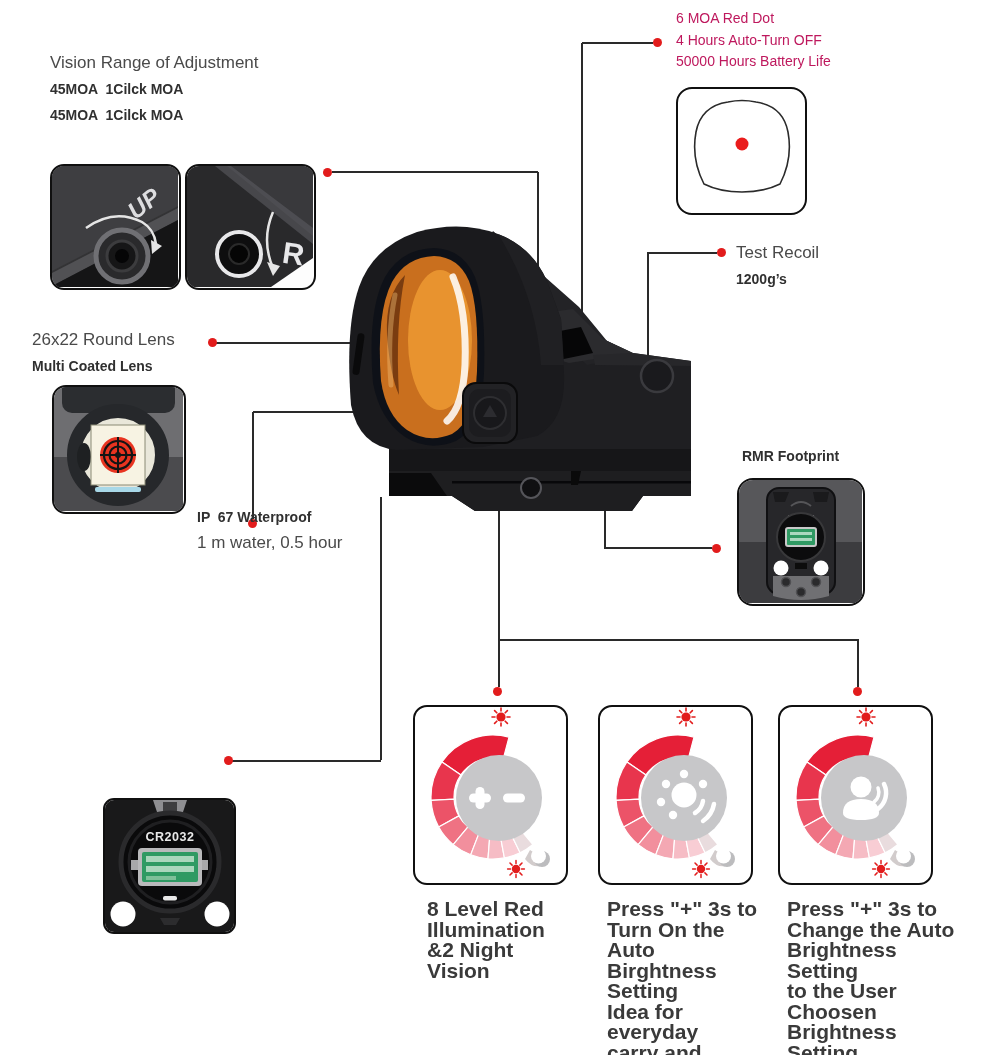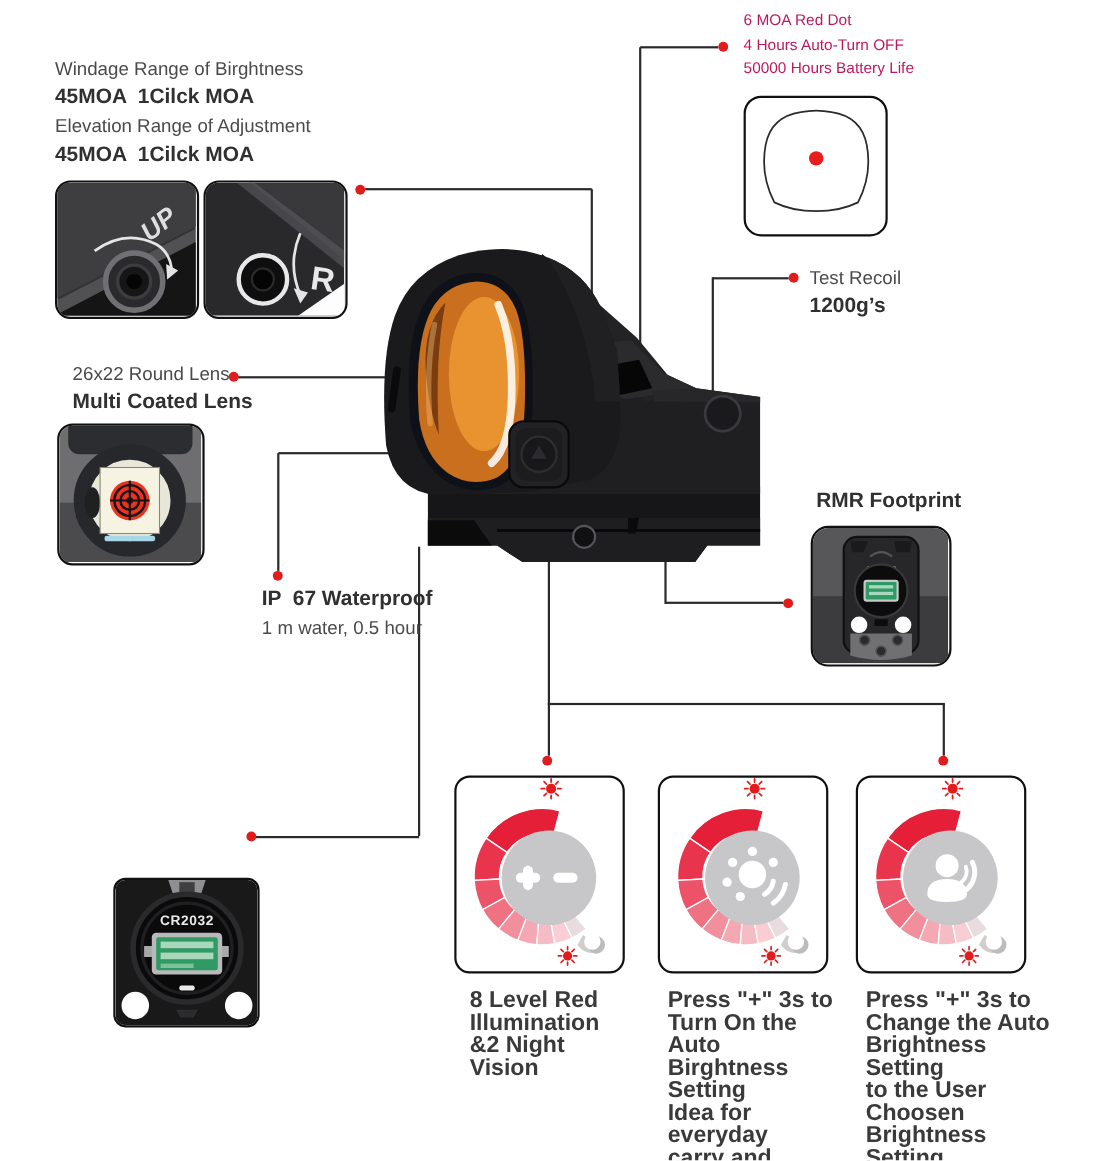--- a/index.html
+++ b/index.html
@@ -1,20 +1,20 @@
 <!DOCTYPE html>
 <html><head>
 <meta charset="utf-8">
 <style>
   html,body{margin:0;padding:0;background:#fff;}
   .canvas{position:relative;width:1000px;height:1055px;background:#ffffff;
           font-family:"Liberation Sans",sans-serif;overflow:hidden;}
   .abs{position:absolute;}
   .t-reg{font-size:17px;color:#4a4a4a;line-height:26px;}
-  .t-bold{font-size:19px;font-weight:bold;color:#303030;line-height:26px;}
+  .t-bold{font-size:14px;font-weight:bold;color:#303030;line-height:26px;}
   .pre{white-space:pre-wrap;}
   .hline,.vline{position:absolute;background:#2a2a2a;}
   .hline{height:2px;}
   .vline{width:2px;}
   .cdot{position:absolute;width:9px;height:9px;border-radius:50%;background:#e21c1c;}
   .card{position:absolute;border:2.5px solid #101010;border-radius:15px;
         overflow:hidden;background:#fff;box-sizing:border-box;}
   .gauge-card{position:absolute;width:155px;height:180px;border:2.5px solid #101010;
         border-radius:14px;background:#fff;box-sizing:border-box;}
   .caption{position:absolute;font-size:21px;font-weight:bold;color:#3a3a3a;
@@ -87,23 +87,22 @@
   <div class="cdot" style="left:653px;top:38px;"></div>
   <div class="cdot" style="left:717px;top:248px;"></div>
   <div class="cdot" style="left:208px;top:338px;"></div>
   <div class="cdot" style="left:248px;top:519px;"></div>
   <div class="cdot" style="left:224px;top:756px;"></div>
   <div class="cdot" style="left:712px;top:544px;"></div>
   <div class="cdot" style="left:493px;top:687px;"></div>
   <div class="cdot" style="left:853px;top:687px;"></div>
 
   <div class="abs" style="left:50px;top:50px;">
-    <div class="t-reg">Windage Range of Birghtness</div>
+    <div class="t-reg">Vision Range of Adjustment</div>
     <div class="t-bold pre">45MOA  1Cilck MOA</div>
-    <div class="t-reg">Elevation Range of Adjustment</div>
     <div class="t-bold pre">45MOA  1Cilck MOA</div>
   </div>
 
   <div class="card" style="left:50px;top:164px;width:131px;height:126px;border-radius:14px;">
     <svg width="126" height="121" viewBox="0 0 126 121">
       <rect x="0" y="0" width="126" height="121" fill="#333335"></rect>
       <path d="M0 0 L126 0 L126 40 L0 105 Z" fill="#3e3e41"></path>
       <path d="M0 107 L126 42 L126 54 L0 120 Z" fill="#6a6a6e" opacity="0.55"></path>
       <path d="M0 120 L126 54 L126 121 L0 121 Z" fill="#151516"></path>
       <circle cx="70" cy="90" r="26" fill="#2a2a2c" stroke="#707074" stroke-width="5"></circle>
@@ -140,21 +139,21 @@
       <path d="M26 95 Q13 70 18 43 Q23 17 50 13 Q57 11.5 64 11.5 Q71 11.5 78 13 Q105 17 110 43 Q115 70 102 95 Q86 103 64 103 Q42 103 26 95 Z" fill="#ffffff" stroke="#2b2b2b" stroke-width="1.6"></path>
       <circle cx="64" cy="55" r="6.5" fill="#ea1c1c"></circle>
     </svg>
   </div>
 
   <div class="abs" style="left:736px;top:240px;">
     <div class="t-reg">Test Recoil</div>
     <div class="t-bold">1200g’s</div>
   </div>
 
-  <div class="abs" style="left:66px;top:327px;">
+  <div class="abs" style="left:32px;top:327px;">
     <div class="t-reg">26x22 Round Lens</div>
     <div class="t-bold">Multi Coated Lens</div>
   </div>
 
   <div class="card" style="left:52px;top:385px;width:134px;height:129px;border-radius:14px;">
     <svg width="129" height="124" viewBox="0 0 129 124">
       <rect x="0" y="0" width="129" height="124" fill="#6e6e71"></rect>
       <rect x="0" y="70" width="129" height="54" fill="#4b4b4e"></rect>
       <rect x="8" y="-8" width="113" height="34" rx="10" fill="#2b2d30"></rect>
       <circle cx="64" cy="68" r="44" fill="#e9e7da" stroke="#26282b" stroke-width="14"></circle>
@@ -162,21 +161,21 @@
       <rect x="37" y="38" width="54" height="60" fill="#f7f3e3" stroke="#8a8a74" stroke-width="1"></rect>
       <circle cx="64" cy="68" r="18" fill="#e83420"></circle>
       <circle cx="64" cy="68" r="14" fill="none" stroke="#141414" stroke-width="2.2"></circle>
       <circle cx="64" cy="68" r="8.5" fill="none" stroke="#141414" stroke-width="2.2"></circle>
       <path d="M46 68 L82 68 M64 50 L64 86" stroke="#141414" stroke-width="2"></path>
       <circle cx="64" cy="68" r="3" fill="#141414"></circle>
       <rect x="41" y="100" width="46" height="5" rx="2" fill="#a8d8e8"></rect>
     </svg>
   </div>
 
-  <div class="abs" style="left:197px;top:532px;margin-left:41px;">
+  <div class="abs" style="left:197px;top:504px;">
     <div class="t-bold pre">IP  67 Waterproof</div>
     <div class="t-reg">1 m water, 0.5 hour</div>
   </div>
 
   <div class="abs t-bold" style="left:742px;top:443px;">RMR Footprint</div>
   <div class="card" style="left:737px;top:478px;width:128px;height:128px;border-radius:16px;">
     <svg width="123" height="123" viewBox="0 0 123 123">
       <rect x="0" y="0" width="123" height="123" fill="#57575a"></rect>
       <rect x="0" y="62" width="123" height="61" fill="#3c3c3f"></rect>
       <rect x="28" y="8" width="68" height="106" rx="12" fill="#27272a" stroke="#101012" stroke-width="2"></rect>

